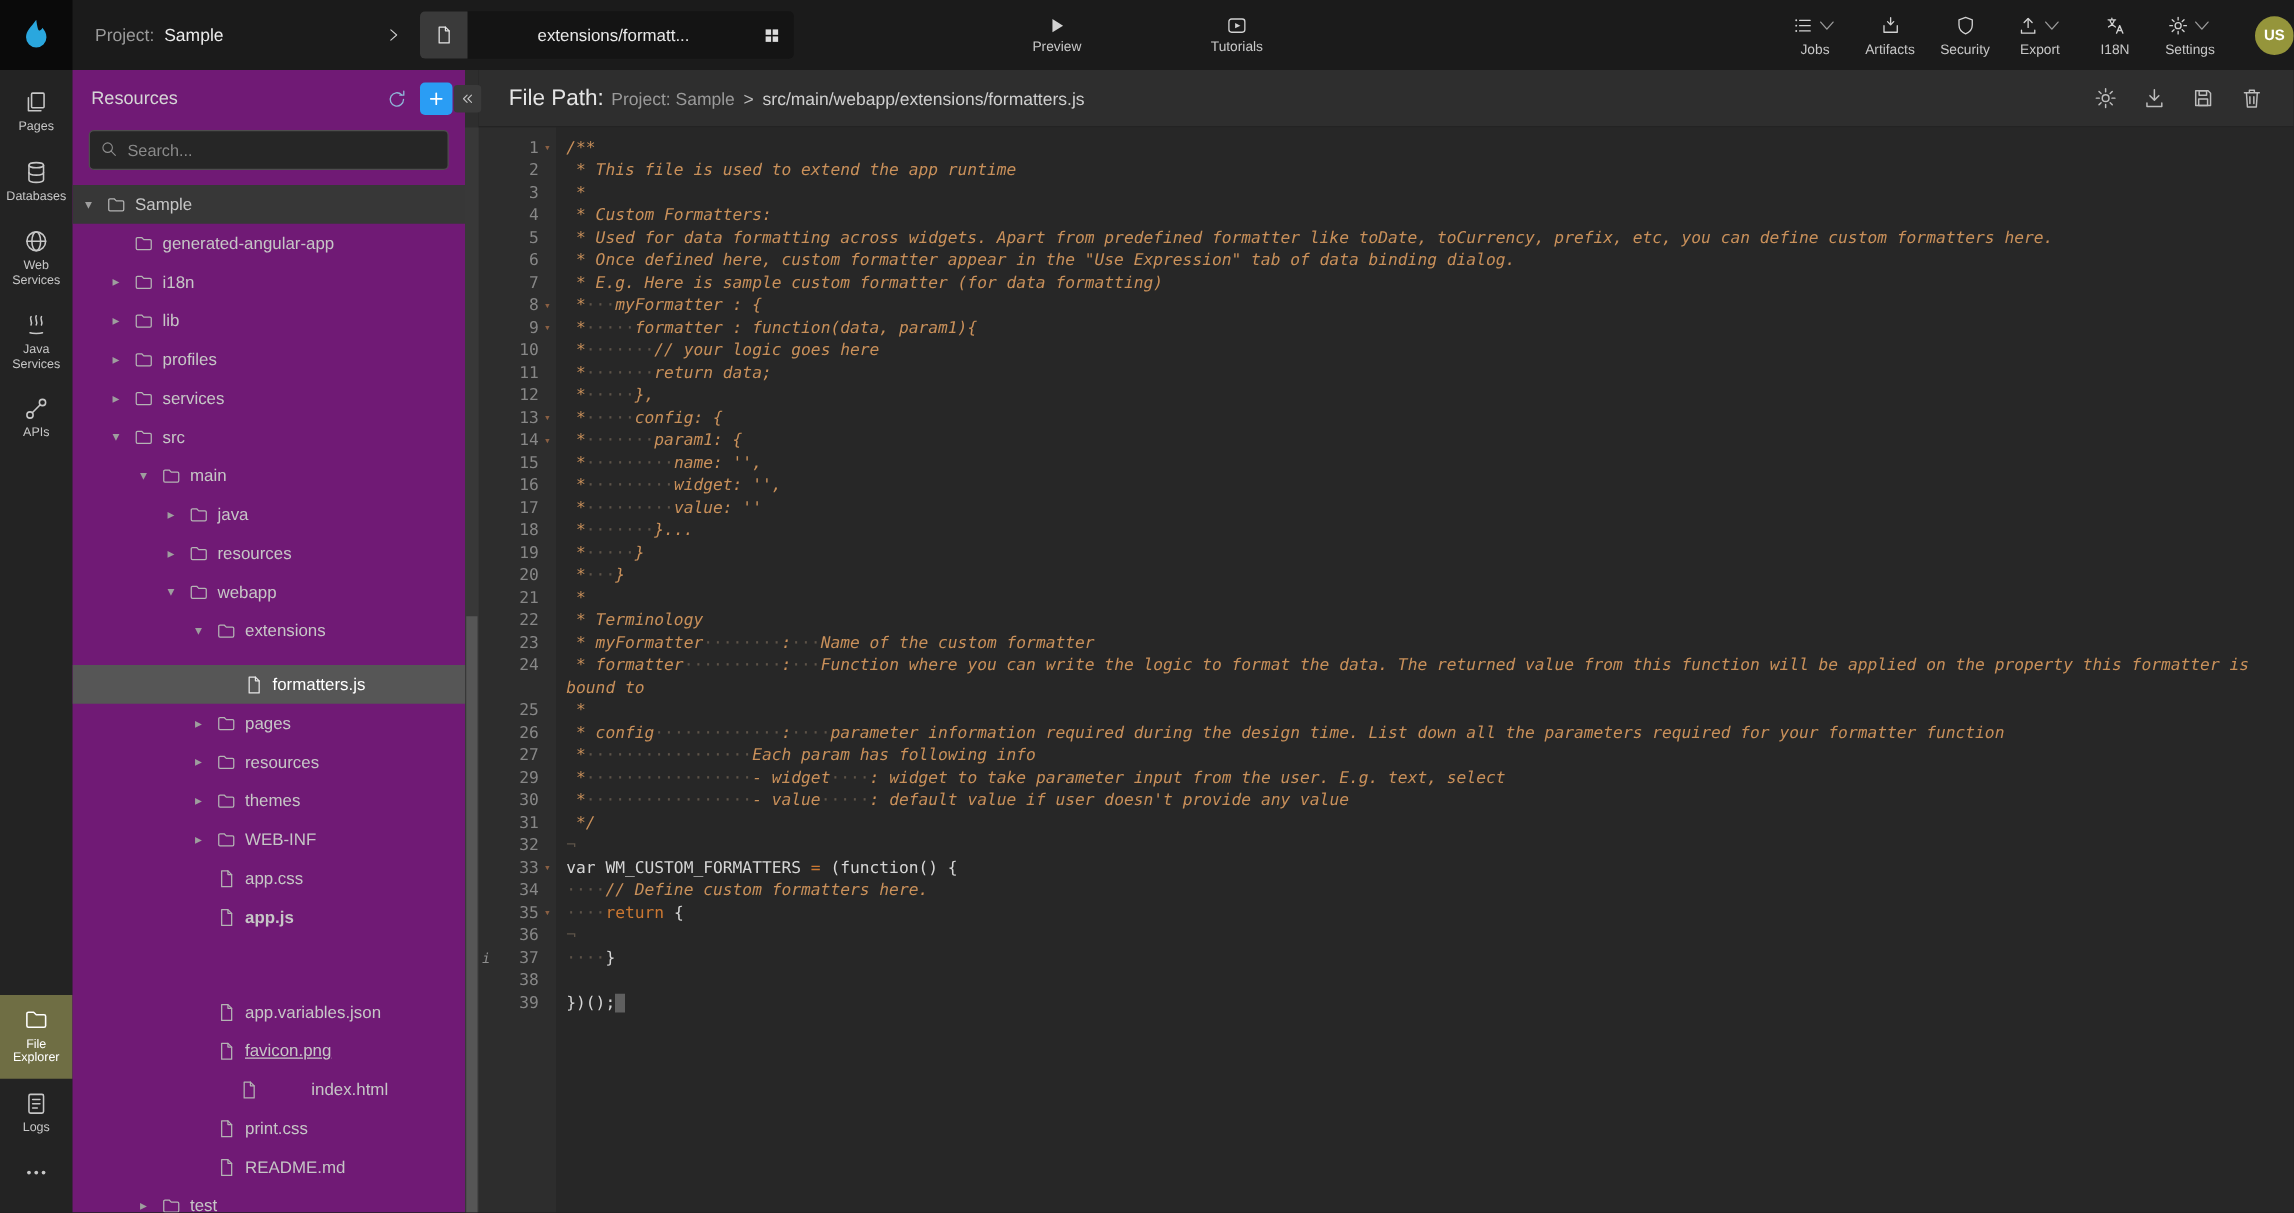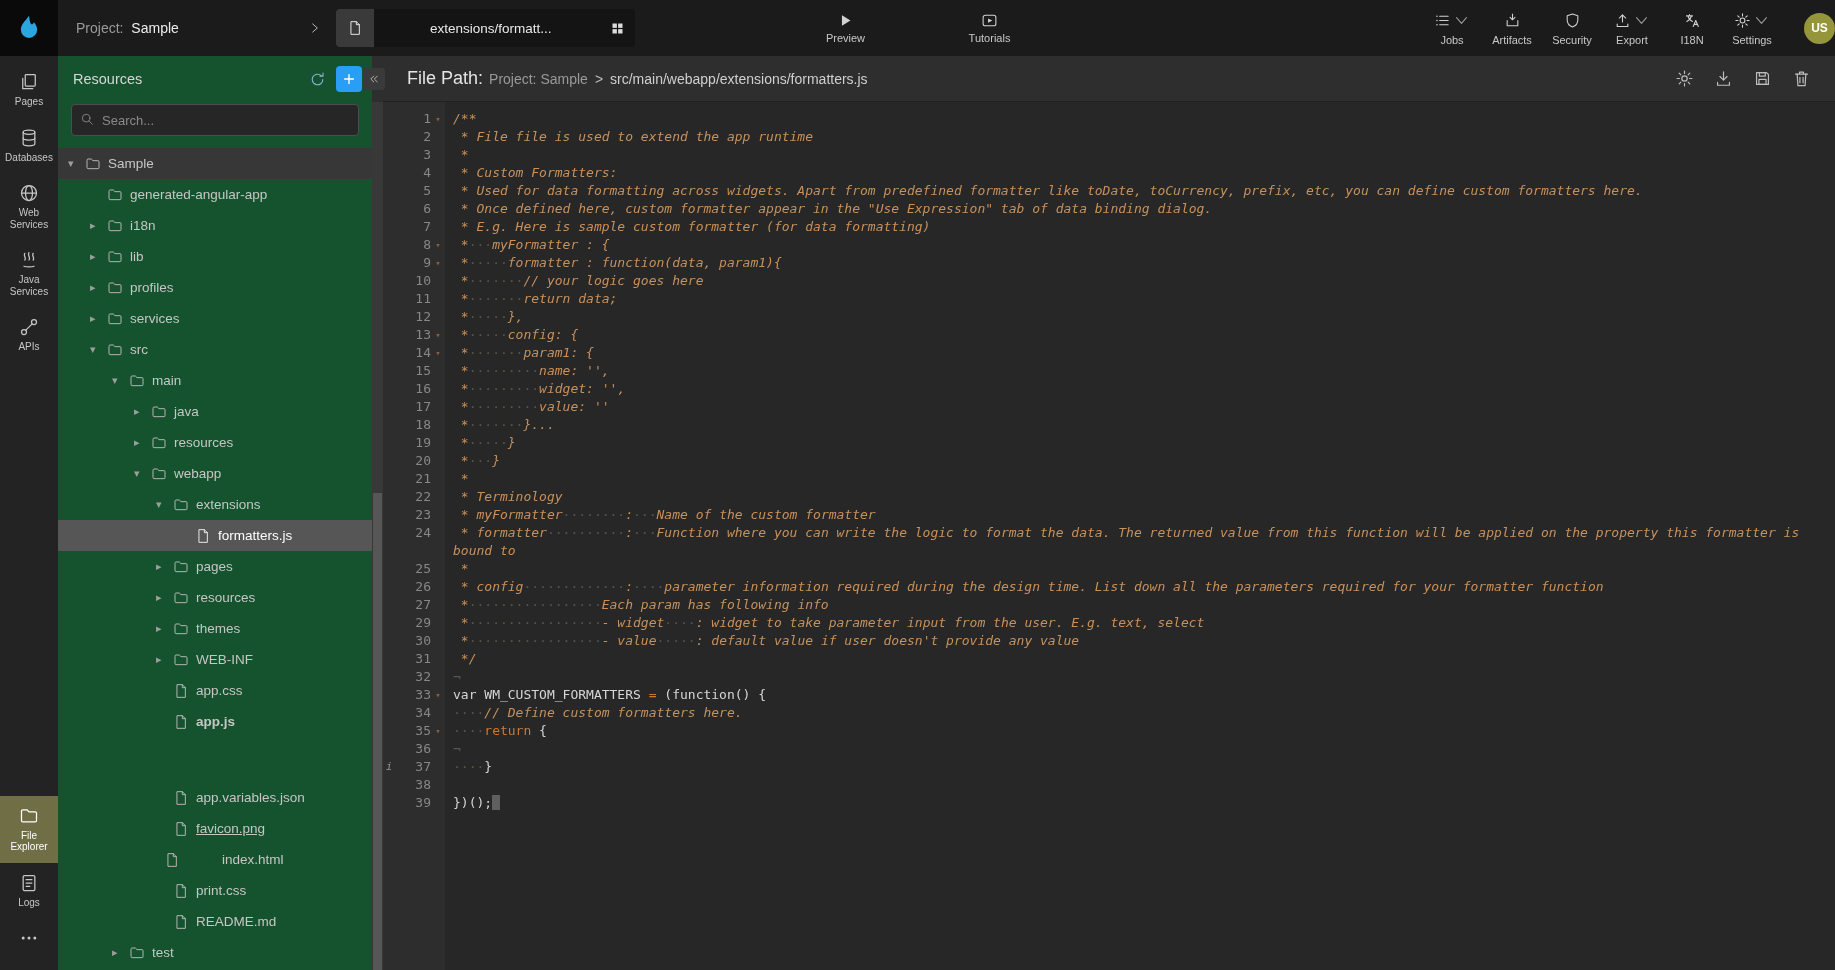--- a/index.html
+++ b/index.html
@@ -40,21 +40,21 @@
   
   .rail { flex:0 0 58px; background:#232323; display:flex; flex-direction:column; justify-content:space-between; padding:6px 0 12px; }
   .rail-group { display:flex; flex-direction:column; }
   .rail-item { display:flex; flex-direction:column; align-items:center; gap:4px; padding:10px 2px;
                color:#c7c7c7; font-size:10px; line-height:1.15; text-align:center; cursor:pointer; }
   .rail-item .icon svg { width:20px; height:20px; }
   .rail-item.active { background:#6f6e44; color:#ffffff; }
   .rail-label { max-width:54px; }
 
   
-  .resources { flex:0 0 314px; background:#14532d; display:flex; flex-direction:column; position:relative; }
+  .resources { flex:0 0 314px; background:#701a75; display:flex; flex-direction:column; position:relative; }
   .res-header { flex:0 0 46px; display:flex; align-items:center; padding:0 10px 0 15px; }
   .res-title { flex:1; color:#d6d6d6; font-size:14.5px; }
   .res-actions { display:flex; align-items:center; gap:10px; }
   button { background:none; border:none; padding:0; cursor:pointer; color:inherit; font:inherit; }
   .res-action { color:#8fb6d8; display:flex; align-items:center; justify-content:center; }
   .res-action svg { width:17px; height:17px; }
   .res-action.plus { width:26px; height:26px; background:#2a9df4; border-radius:4px; color:#fff; }
   .res-action.plus svg { width:14px; height:14px; }
   .collapse-btn { position:absolute; top:12px; right:-13px; z-index:3; width:22px; height:22px;
                   background:#3a3a3a; border-radius:3px; color:#c2c2c2; display:flex; align-items:center; justify-content:center; }
@@ -472,21 +472,21 @@
           </div>
           <div class="tree-row" style="padding-left: 98px;">
             <span class="t-arrow">▾</span>
             <span class="icon t-icon" style="display: flex;">
               <svg viewBox="0 0 24 24" fill="none" stroke="currentColor" stroke-width="1.5" stroke-linecap="round" stroke-linejoin="round">
                 <path d="M3 6a1.5 1.5 0 0 1 1.5-1.5h5L12 7h7.5A1.5 1.5 0 0 1 21 8.5v9a1.5 1.5 0 0 1-1.5 1.5h-15A1.5 1.5 0 0 1 3 17.5z"></path>
               </svg>
             </span>
             <span class="t-label">extensions</span>
           </div>
-          <div class="tree-row selected" style="padding-left: 120px;">
+          <div class="tree-row selected" style="padding-left: 120px; margin-top: 12px;">
             <span class="t-arrow"></span>
             <span class="icon t-icon" style="display: flex;">
               <svg viewBox="0 0 24 24" fill="none" stroke="currentColor" stroke-width="1.5" stroke-linecap="round" stroke-linejoin="round">
                 <path d="M6.5 2.5h7.5l4.5 4.5V21.5H6.5z"></path>
                 <path d="M14 2.5V7h4.5"></path>
               </svg>
             </span>
             <span class="t-label">formatters.js</span>
           </div>
           <div class="tree-row" style="padding-left: 98px;">
@@ -558,21 +558,21 @@
           <div class="tree-row" style="padding-left: 98px; text-decoration: underline;">
             <span class="t-arrow"></span>
             <span class="icon t-icon" style="display: flex;">
               <svg viewBox="0 0 24 24" fill="none" stroke="currentColor" stroke-width="1.5" stroke-linecap="round" stroke-linejoin="round">
                 <path d="M6.5 2.5h7.5l4.5 4.5V21.5H6.5z"></path>
                 <path d="M14 2.5V7h4.5"></path>
               </svg>
             </span>
             <span class="t-label">favicon.png</span>
           </div>
-          <div class="tree-row" style="padding-left: 54px; gap: 35px;">
+          <div class="tree-row" style="padding-left: 81px; gap: 35px;">
             <span class="t-arrow"></span>
             <span class="icon t-icon" style="display: flex;">
               <svg viewBox="0 0 24 24" fill="none" stroke="currentColor" stroke-width="1.5" stroke-linecap="round" stroke-linejoin="round">
                 <path d="M6.5 2.5h7.5l4.5 4.5V21.5H6.5z"></path>
                 <path d="M14 2.5V7h4.5"></path>
               </svg>
             </span>
             <span class="t-label">index.html</span>
           </div>
           <div class="tree-row" style="padding-left: 98px;">
@@ -668,21 +668,21 @@
                 <span class="g-fold">▾</span>
               </div>
               <div class="code-text"><span class="tk-c">/**</span></div>
             </div>
             <div class="code-line">
               <div class="gutter-cell">
                 <span class="g-mark"></span>
                 <span class="g-num">2</span>
                 <span class="g-fold"></span>
               </div>
-              <div class="code-text"><span class="tk-c"> * File file is used to extend the app runtime</span></div>
+              <div class="code-text"><span class="tk-c"> * This file is used to extend the app runtime</span></div>
             </div>
             <div class="code-line">
               <div class="gutter-cell">
                 <span class="g-mark"></span>
                 <span class="g-num">3</span>
                 <span class="g-fold"></span>
               </div>
               <div class="code-text"><span class="tk-c"> *</span></div>
             </div>
             <div class="code-line">

